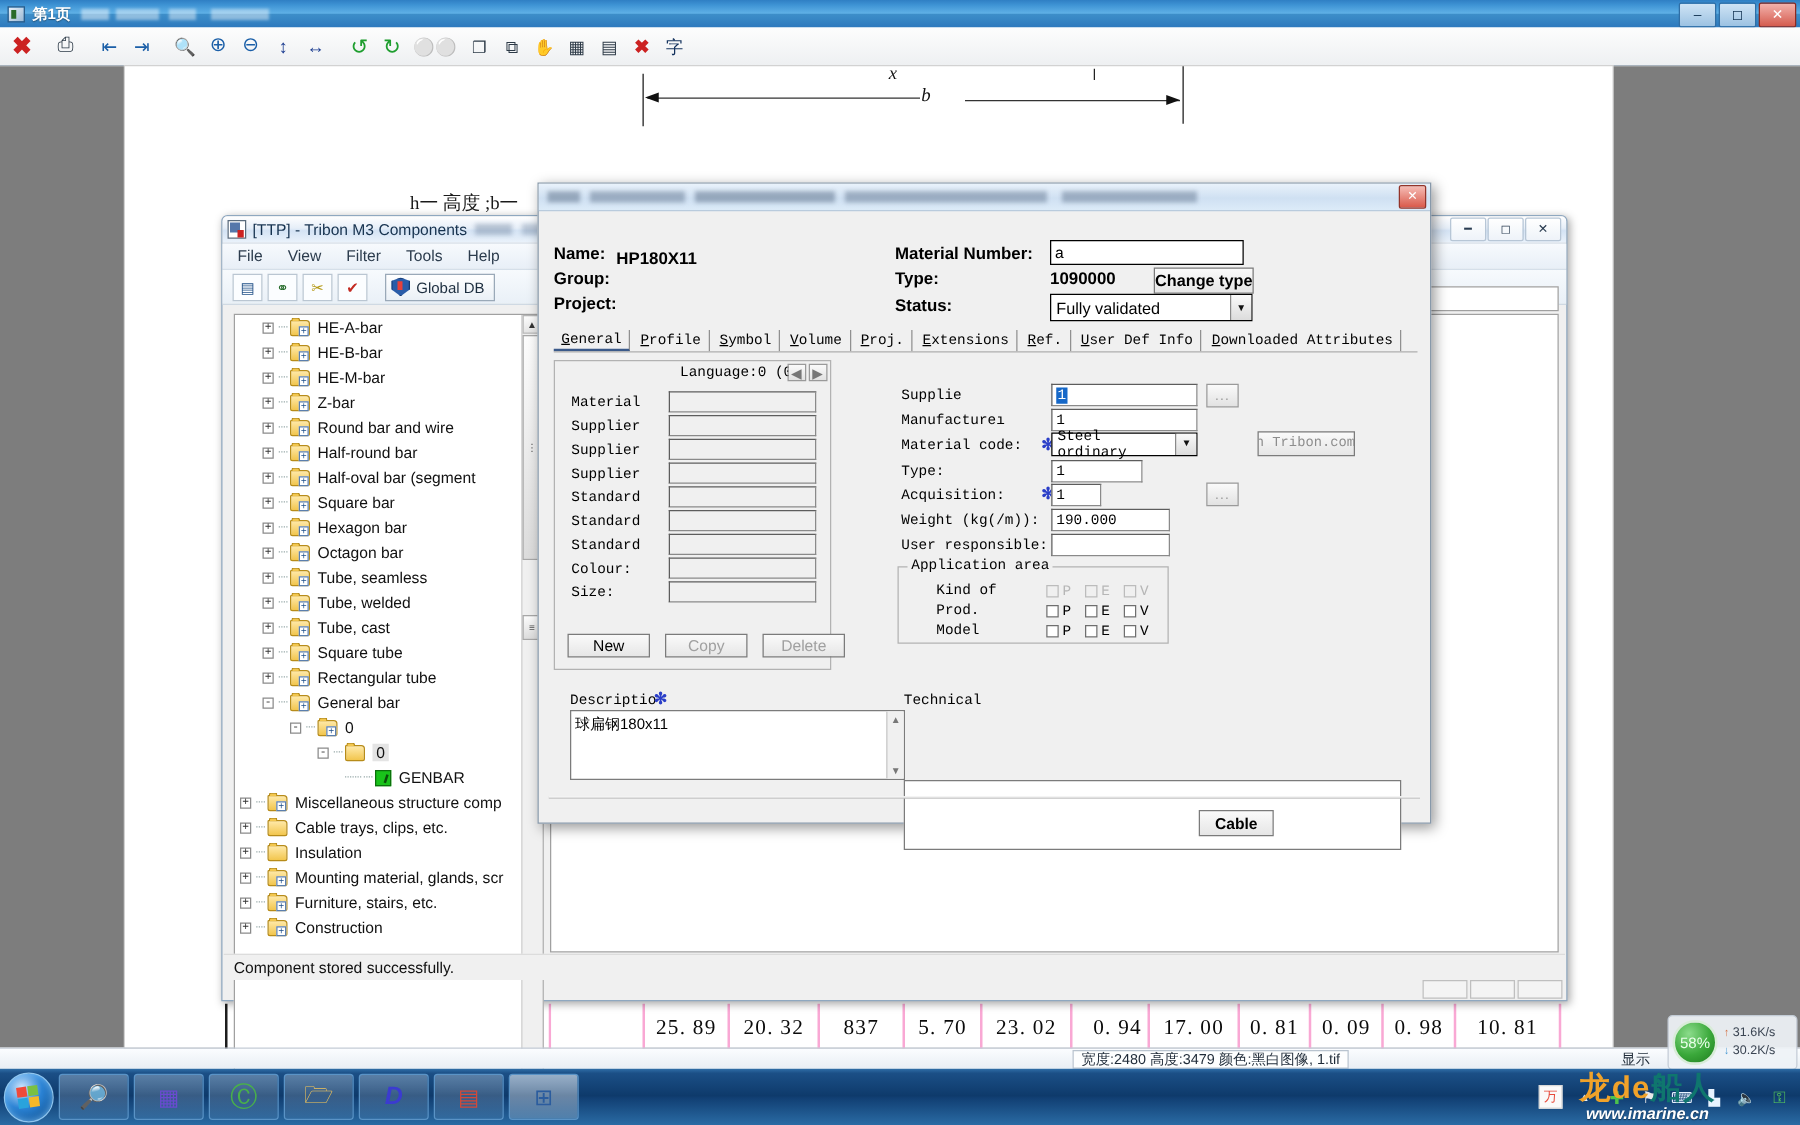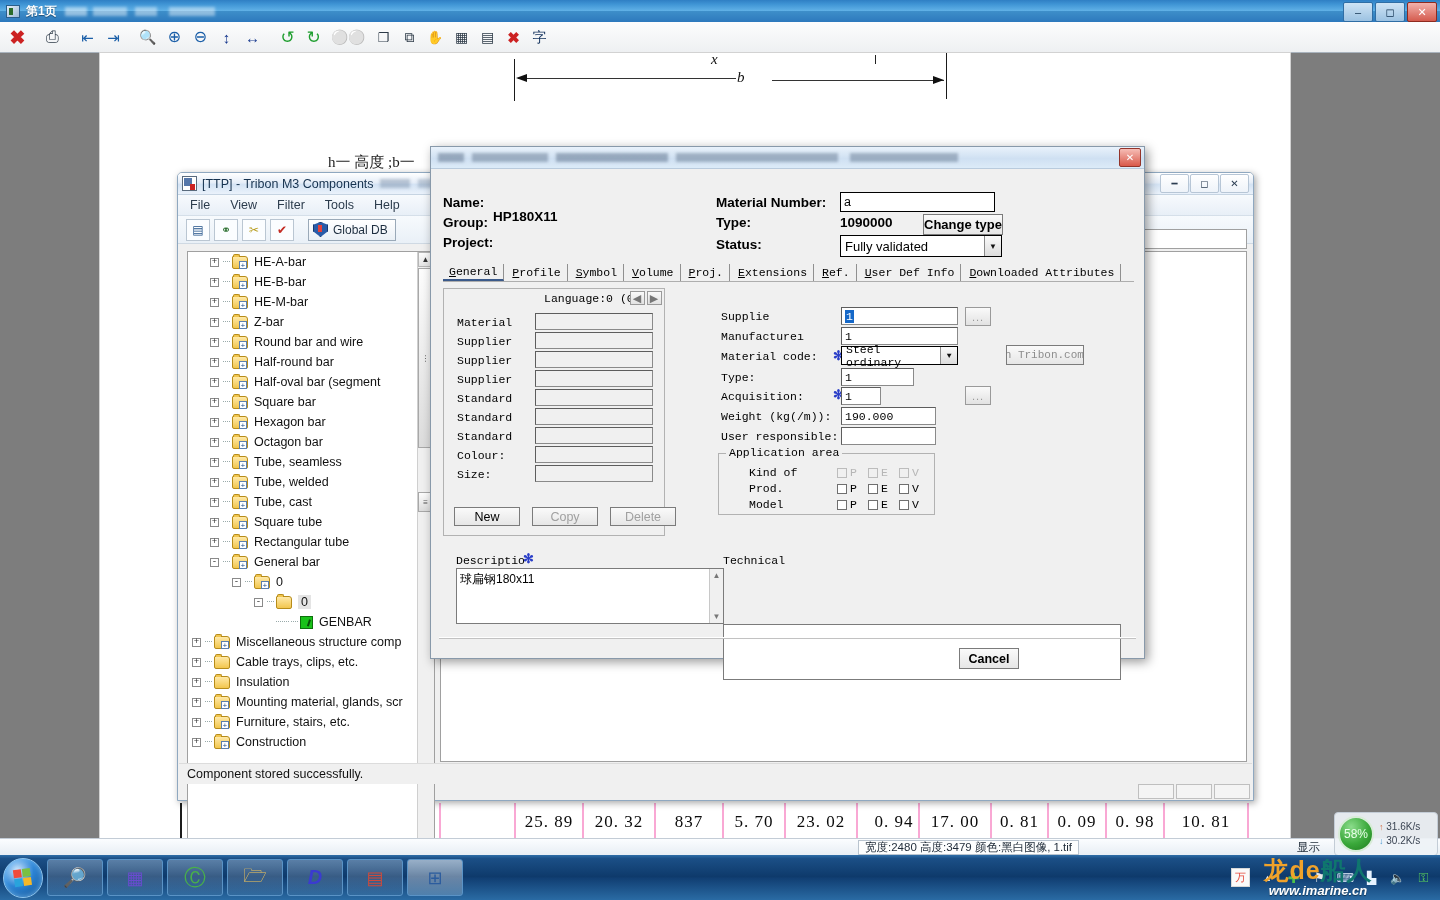--- a/index.html
+++ b/index.html
@@ -661,21 +661,21 @@
 
 <div class="abs" id="dlg">
   <div id="dlg-titlebar">
     <div id="dlg-title-ghost"></div>
     <div id="dlg-close">✕</div>
   </div>
 
   <div id="dlg-body">
 
     <span class="abs hdr-label" style="left:12px;top:26px;">Name:</span>
-    <span class="abs hdr-value" style="left:62px;top:40px;">HP180X11</span>
+    <span class="abs hdr-value" style="left:62px;top:30px;">HP180X11</span>
     <span class="abs hdr-label" style="left:12px;top:46px;">Group:</span>
     <span class="abs hdr-value" style="left:62px;top:46px;"></span>
     <span class="abs hdr-label" style="left:12px;top:66px;">Project:</span>
     <span class="abs hdr-value" style="left:62px;top:66px;"></span>
 
     <span class="abs hdr-label" style="left:285px;top:26px;">Material Number:</span>
     <div class="abs hdr-input" style="left:409px;top:23px;width:155px;height:20px;">
       <span>a</span>
     </div>
 
@@ -810,21 +810,21 @@
       </div>
     </div>
 
     <span class="abs mono" style="left:292px;top:385px;">Technical</span>
     <div class="abs ta" style="left:292px;top:399px;width:398px;height:56px;">
       <span class="txt"></span>
     </div>
 
     <div id="dlg-sep" style="top:468px;"></div>
     <div class="abs btn" style="left:528px;top:479px;width:60px;height:21px;font-weight:bold;">
-      <span>Cancel</span>
+      <span>Cable</span>
     </div>
   </div>
 </div>
 
 <div class="abs" id="viewer-status">
   <div id="vs-info">宽度:2480  高度:3479  颜色:黑白图像,  1.tif</div>
   <div id="vs-right">显示</div>
 </div>
 
 <div class="abs" id="net-badge">

